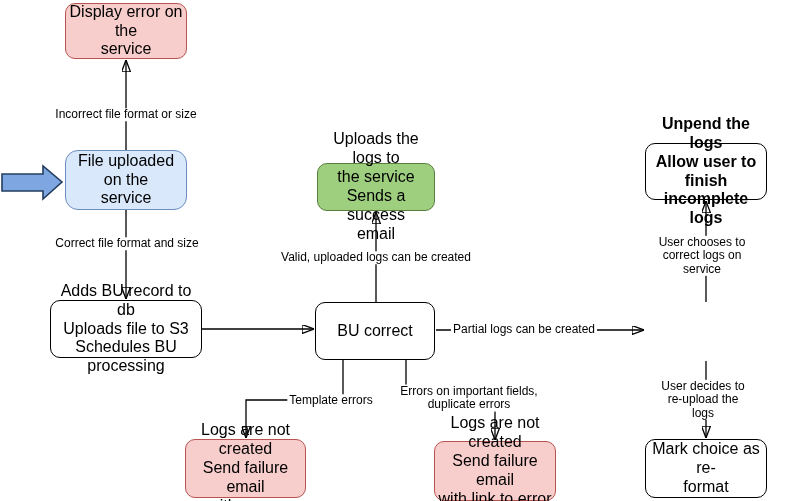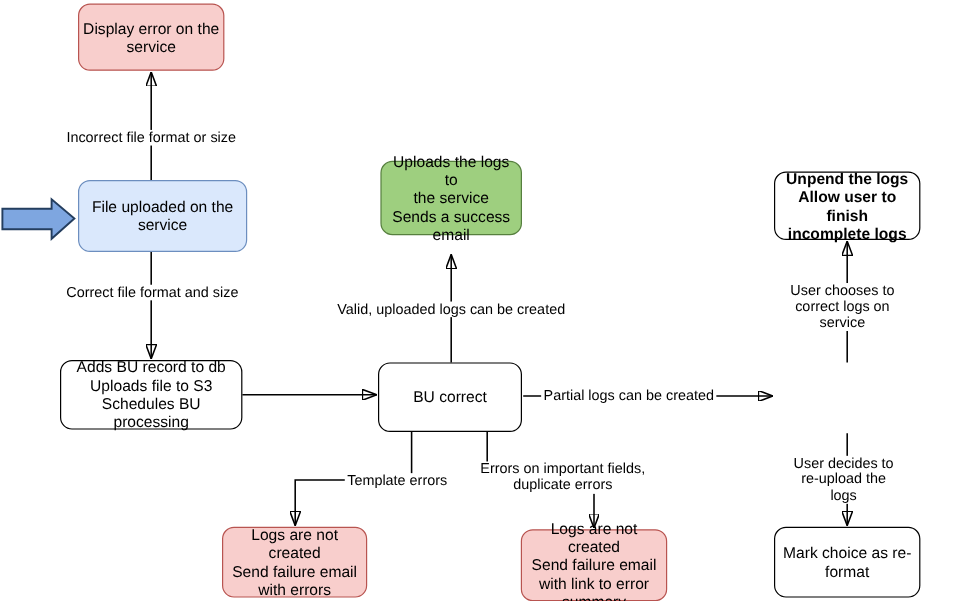--- a/index.html
+++ b/index.html
@@ -4,33 +4,33 @@
 <style>
   html,body{margin:0;padding:0;background:#ffffff;}
   .canvas{
     position:relative;width:801px;height:501px;background:#ffffff;overflow:hidden;
     font-family:"Liberation Sans", sans-serif;color:#000;
   }
   .edges{position:absolute;left:0;top:0;width:801px;height:501px;}
   .edges path{fill:none;stroke:#000;stroke-width:1.3px;}
   .node{
     position:absolute;display:flex;align-items:center;justify-content:center;
-    text-align:center;font-size:13px;line-height:1.18;white-space:pre-line;
+    text-align:center;font-size:16px;line-height:1.18;white-space:pre-line;
     border:1.5px solid #000;border-radius:10px;box-sizing:border-box;
     padding:2px 3px;background:#fff;
   }
   .node.pink{background:#F8CECC;border-color:#B85450;}
   .node.blue{background:#DAE8FC;border-color:#6C8EBF;}
   .node.green{background:#9ECF7F;border-color:#567F3E;}
   .node.yellow{background:#FFF0CE;border-color:#333333;}
   .n-display{left:65px;top:3px;width:122px;height:56px;}
-  .n-file{left:65px;top:150px;width:141px;height:60px;}
+  .n-file{left:65px;top:150px;width:122px;height:60px;border-radius:13px;}
   .n-adds{left:50px;top:300px;width:152px;height:58px;}
   .n-bu{left:315px;top:302px;width:120px;height:58px;}
-  .n-green{left:317px;top:134px;width:118px;height:62px;}
+  .n-green{left:317px;top:163px;width:118px;height:48px;}
   .n-unpend{left:645px;top:143px;width:122px;height:57px;font-weight:bold;}
   .n-pending{left:645px;top:302px;width:122px;height:59px;}
   .n-mark{left:645px;top:439px;width:122px;height:59px;}
   .n-fail1{left:185px;top:439px;width:121px;height:59px;}
   .n-fail2{left:434px;top:441px;width:122px;height:60px;}
   .elabel{
     position:absolute;transform:translate(-50%,-50%);
     font-size:12px;line-height:1.12;white-space:pre-line;text-align:center;
     background:#ffffff;padding:0 2px;
   }

